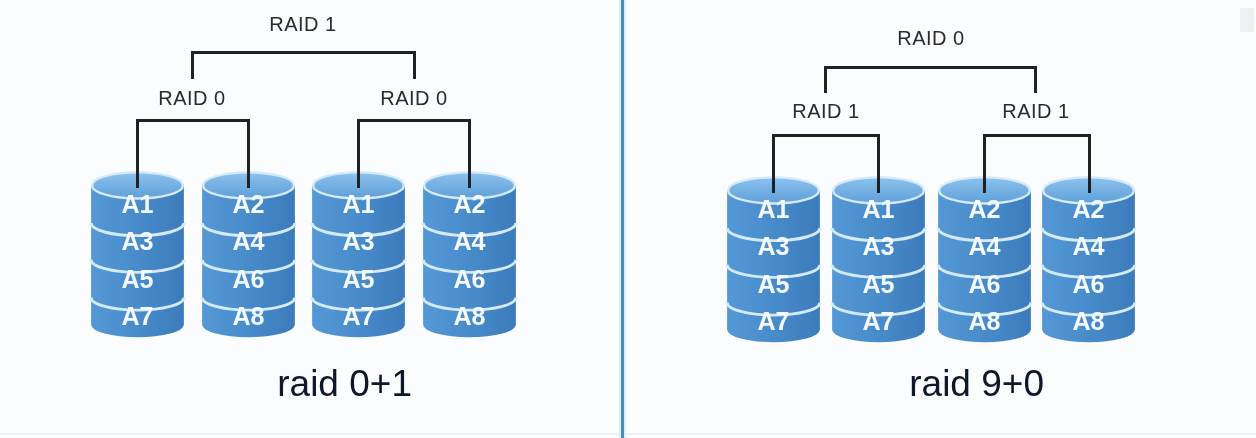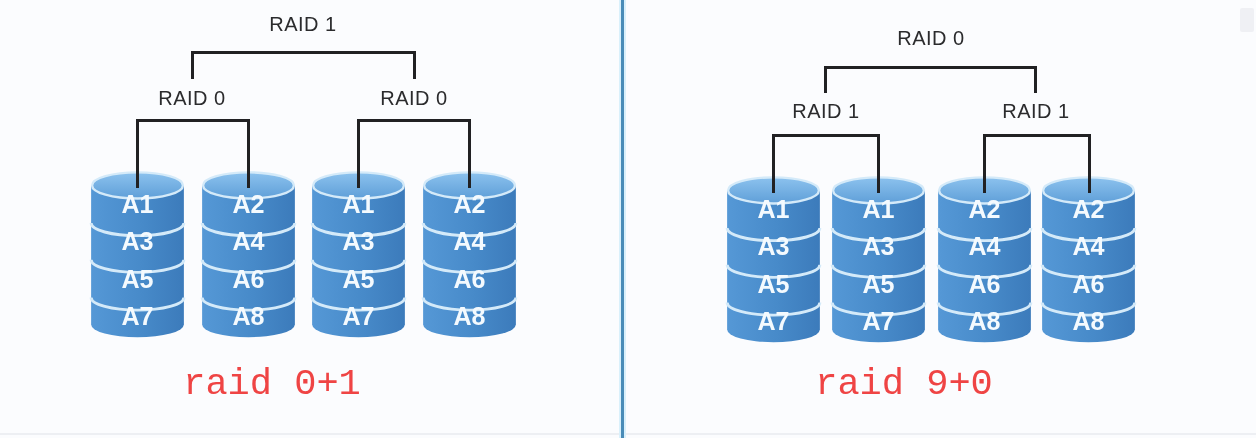--- a/index.html
+++ b/index.html
@@ -15,22 +15,22 @@
   }
   .bracket{
     position:absolute;box-sizing:border-box;z-index:3;
     border-top:3px solid #212123;border-left:3px solid #212123;border-right:3px solid #212123;
   }
   .tree-label{
     position:absolute;width:100px;text-align:center;font-size:20px;color:#2b2b2d;
     letter-spacing:.5px;z-index:2;white-space:nowrap;
   }
   .caption{
-    position:absolute;width:280px;text-align:center;z-index:2;
-    font-family:Liberation Mono, monospace;font-size:37px;color:#ef4444;white-space:nowrap;
+    position:absolute;width:280px;text-align:right;z-index:2;
+    font-family:Liberation Sans, sans-serif;font-size:37px;color:#0f172a;white-space:nowrap;
   }
   .disk{position:absolute;width:97px;height:172px;z-index:1;text-align:right;}
   .disk svg{display:block;width:97px;height:172px;}
   .disk-body{fill:url(#gBody);}
   .disk-arc{fill:none;stroke:#d4eaf9;stroke-width:3;}
   .disk-cap{fill:url(#gCap);stroke:#d4eaf9;stroke-width:2.5;}
   .seg-label{
     fill:#f4fafe;font-family:"Liberation Sans",sans-serif;font-size:26px;
     font-weight:bold;text-anchor:middle;
   }

